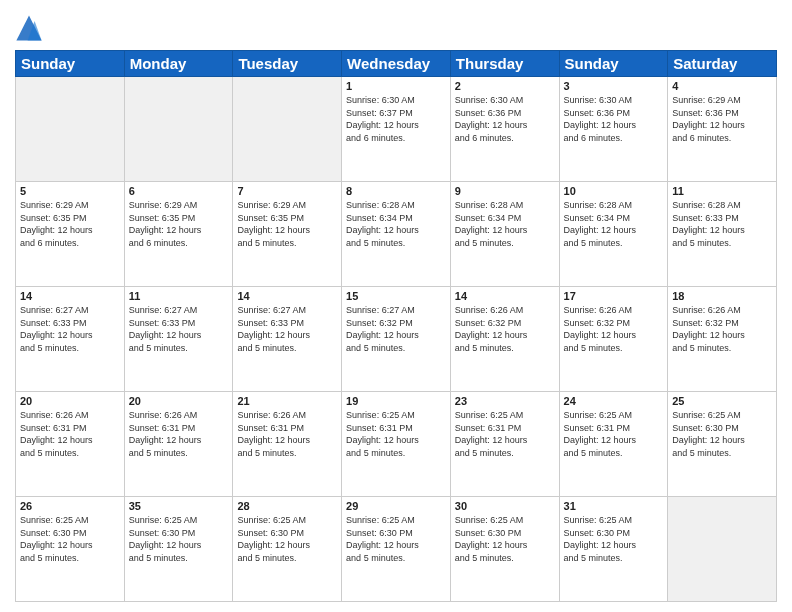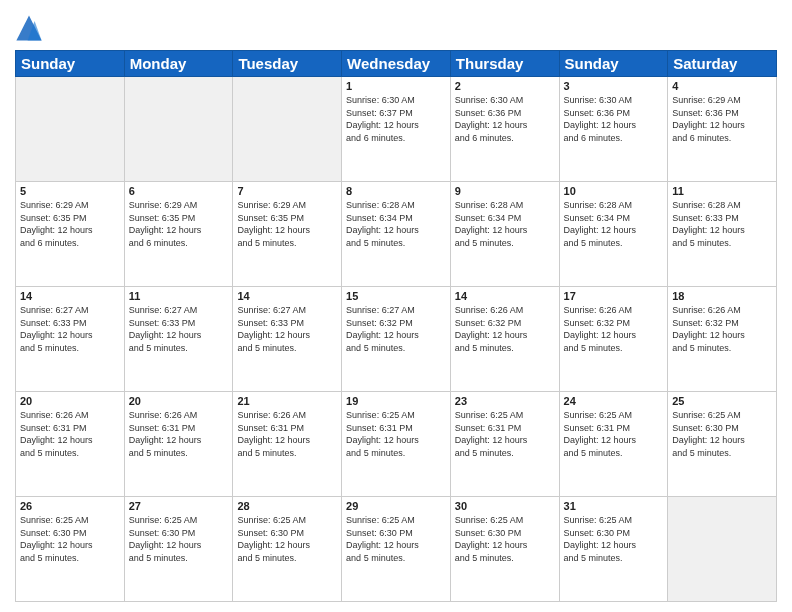--- a/index.html
+++ b/index.html
@@ -317,21 +317,21 @@
         </tr>
         <tr>
           <td>
             <span class="day-num">26</span>
             <div class="day-info" style="white-space: pre-line;">Sunrise: 6:25 AM
 Sunset: 6:30 PM
 Daylight: 12 hours
 and 5 minutes.</div>
           </td>
           <td>
-            <span class="day-num">27</span>
+            <span class="day-num">35</span>
             <div class="day-info" style="white-space: pre-line;">Sunrise: 6:25 AM
 Sunset: 6:30 PM
 Daylight: 12 hours
 and 5 minutes.</div>
           </td>
           <td>
             <span class="day-num">28</span>
             <div class="day-info" style="white-space: pre-line;">Sunrise: 6:25 AM
 Sunset: 6:30 PM
 Daylight: 12 hours

